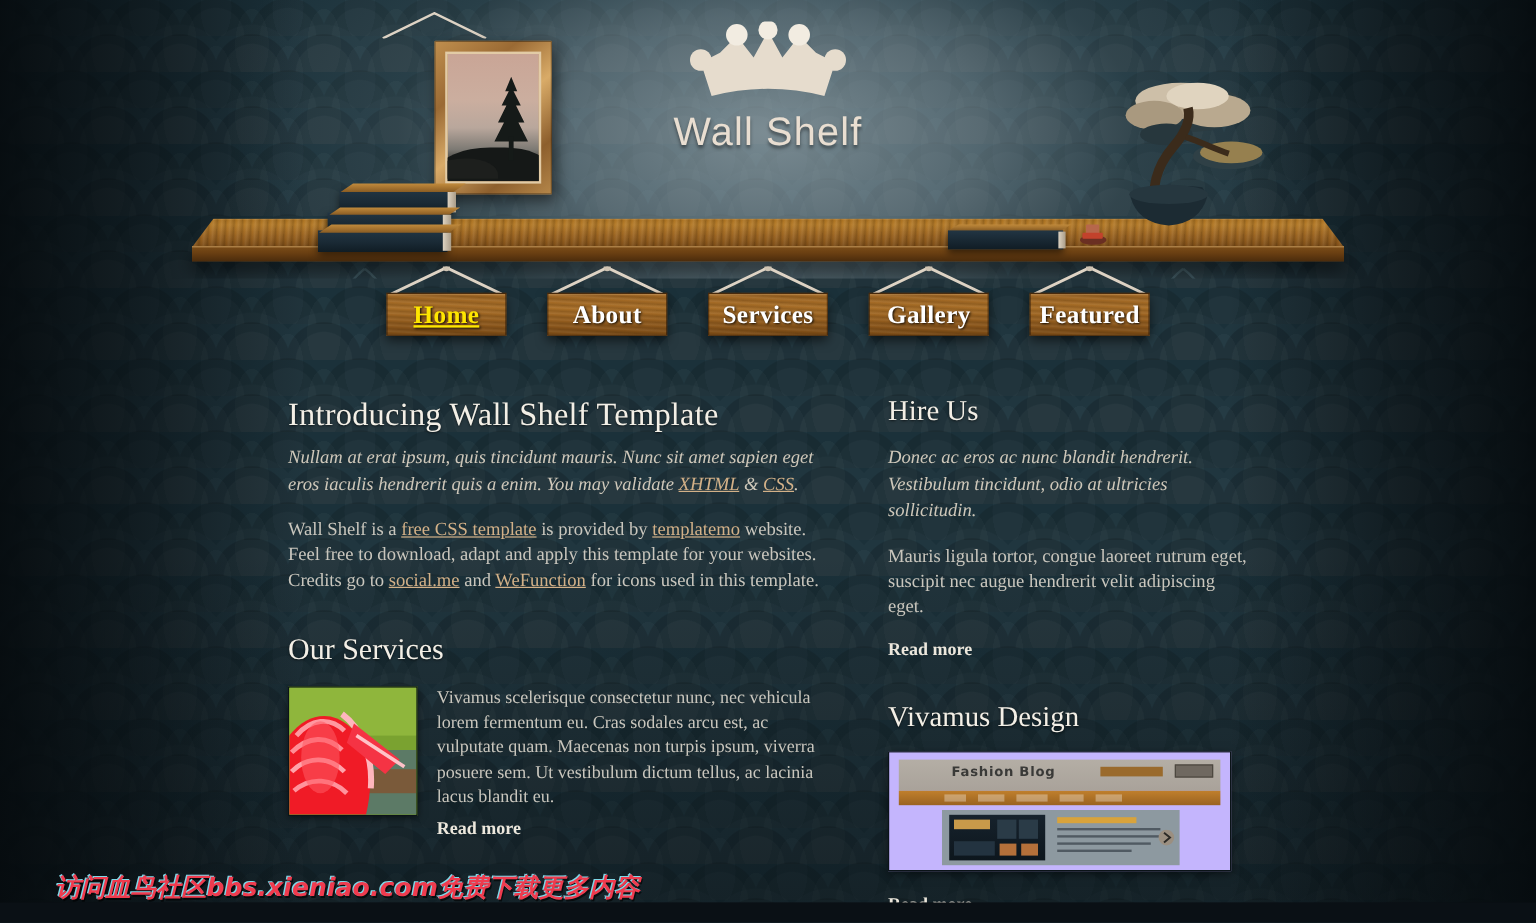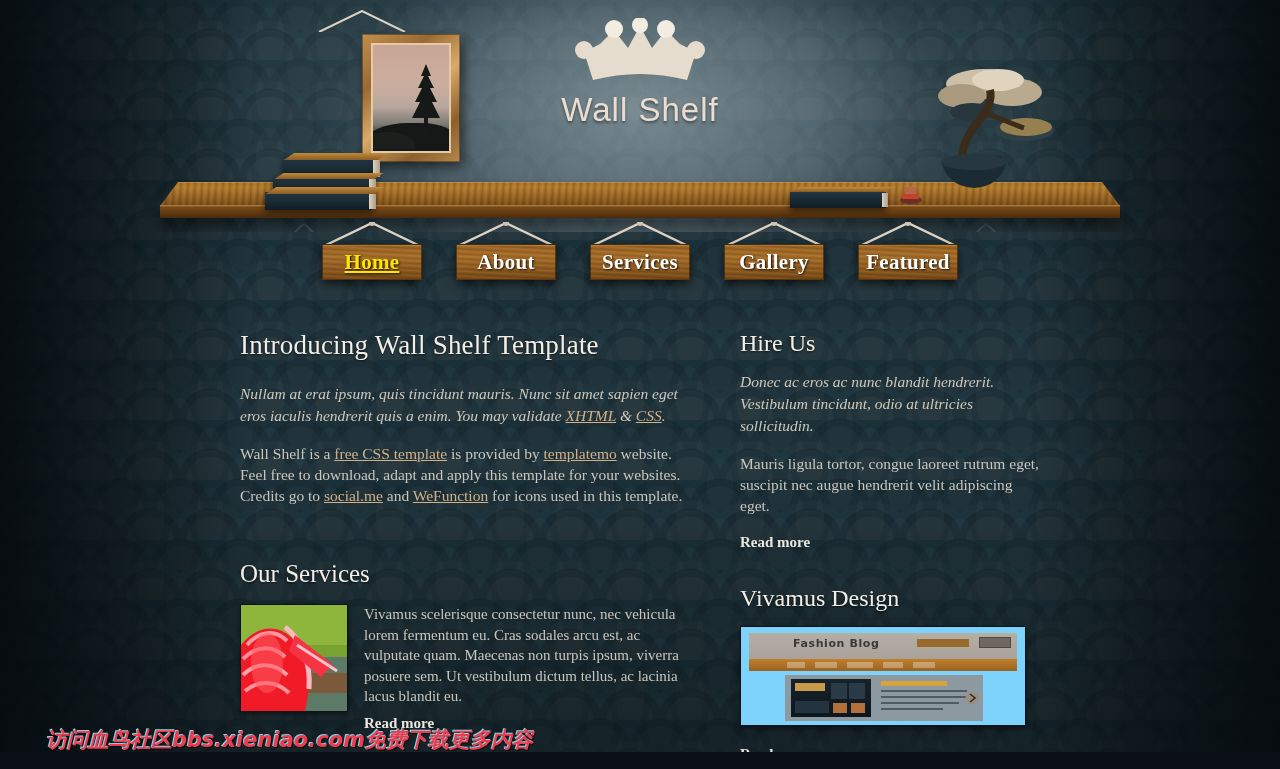--- a/index.html
+++ b/index.html
@@ -193,21 +193,21 @@
 
   
   .content { position:absolute; left:0; top:330px; width:1280px; z-index:3; }
   .col-left  { position:absolute; left:240px; top:0;  width:450px; }
   .col-right { position:absolute; left:740px; top:0;  width:300px; }
 
   h1.title {
     font-family:"Liberation Serif", serif;
     font-size:27px; font-weight:400; color:#f3efe6;
     text-shadow:0 1px 2px rgba(0,0,0,0.6);
-    margin-bottom:22px; letter-spacing:0.2px;
+    margin-bottom:10px; letter-spacing:0.2px;
   }
   h2.title2 {
     font-family:"Liberation Serif", serif;
     font-size:25px; font-weight:400; color:#f3efe6;
     text-shadow:0 1px 2px rgba(0,0,0,0.6);
     margin-bottom:16px;
   }
   h2.title-right {
     font-family:"Liberation Serif", serif;
     font-size:24px; font-weight:400; color:#f3efe6;
@@ -236,21 +236,21 @@
     overflow:hidden; position:relative;
     background:#76a02c;
   }
   .media-body { flex:1; }
   .media-body p { font-size:15px; line-height:20.5px; color:#c9c6bd; }
 
   
   .preview {
     width:286px; height:100px;
     border:1px solid #0b1318;
-    background:#7dd3fc;
+    background:#c4b5fd;
     position:relative; overflow:hidden;
     box-shadow:0 2px 7px rgba(0,0,0,0.5);
     margin-bottom:12px;
   }
   .pv-head {
     position:absolute; left:8px; top:6px; right:8px; height:26px;
     background:linear-gradient(to bottom,#b4aea5,#a9a29a);
   }
   .pv-title {
     position:absolute; left:52px; top:10px;
@@ -491,21 +491,21 @@
       <h1 class="title">Introducing Wall Shelf Template</h1>
 
       <p class="lead">
         <span>Nullam at erat ipsum, quis tincidunt mauris. Nunc sit amet sapien eget eros iaculis hendrerit quis a enim. You may validate </span><a class="link" href="#">XHTML</a><span> &amp; </span><a class="link" href="#">CSS</a><span>.</span>
       </p>
 
       <p class="body">
         <span>Wall Shelf is a </span><a class="link" href="#">free CSS template</a><span> is provided by </span><a class="link" href="#">templatemo</a><span> website. Feel free to download, adapt and apply this template for your websites. Credits go to </span><a class="link" href="#">social.me</a><span> and </span><a class="link" href="#">WeFunction</a><span> for icons used in this template.</span>
       </p>
 
-      <h2 class="title2" style="margin-top:54px;">Our Services</h2>
+      <h2 class="title2" style="margin-top:34px;">Our Services</h2>
 
       <div class="media">
         <div class="thumb">
           <svg width="106" height="106" viewBox="0 0 106 106">
             <rect width="106" height="106" fill="#7aa230"></rect>
             <rect x="0" y="0" width="106" height="40" fill="#8fb63c"></rect>
             <rect x="62" y="52" width="44" height="54" fill="#5c7a66"></rect>
             <rect x="64" y="68" width="42" height="20" fill="#7a5a3a"></rect>
             <g>
               <path d="M0 106 L0 40 C14 22 34 18 50 32 C66 46 72 72 64 106 Z" fill="#f01b26"></path>

